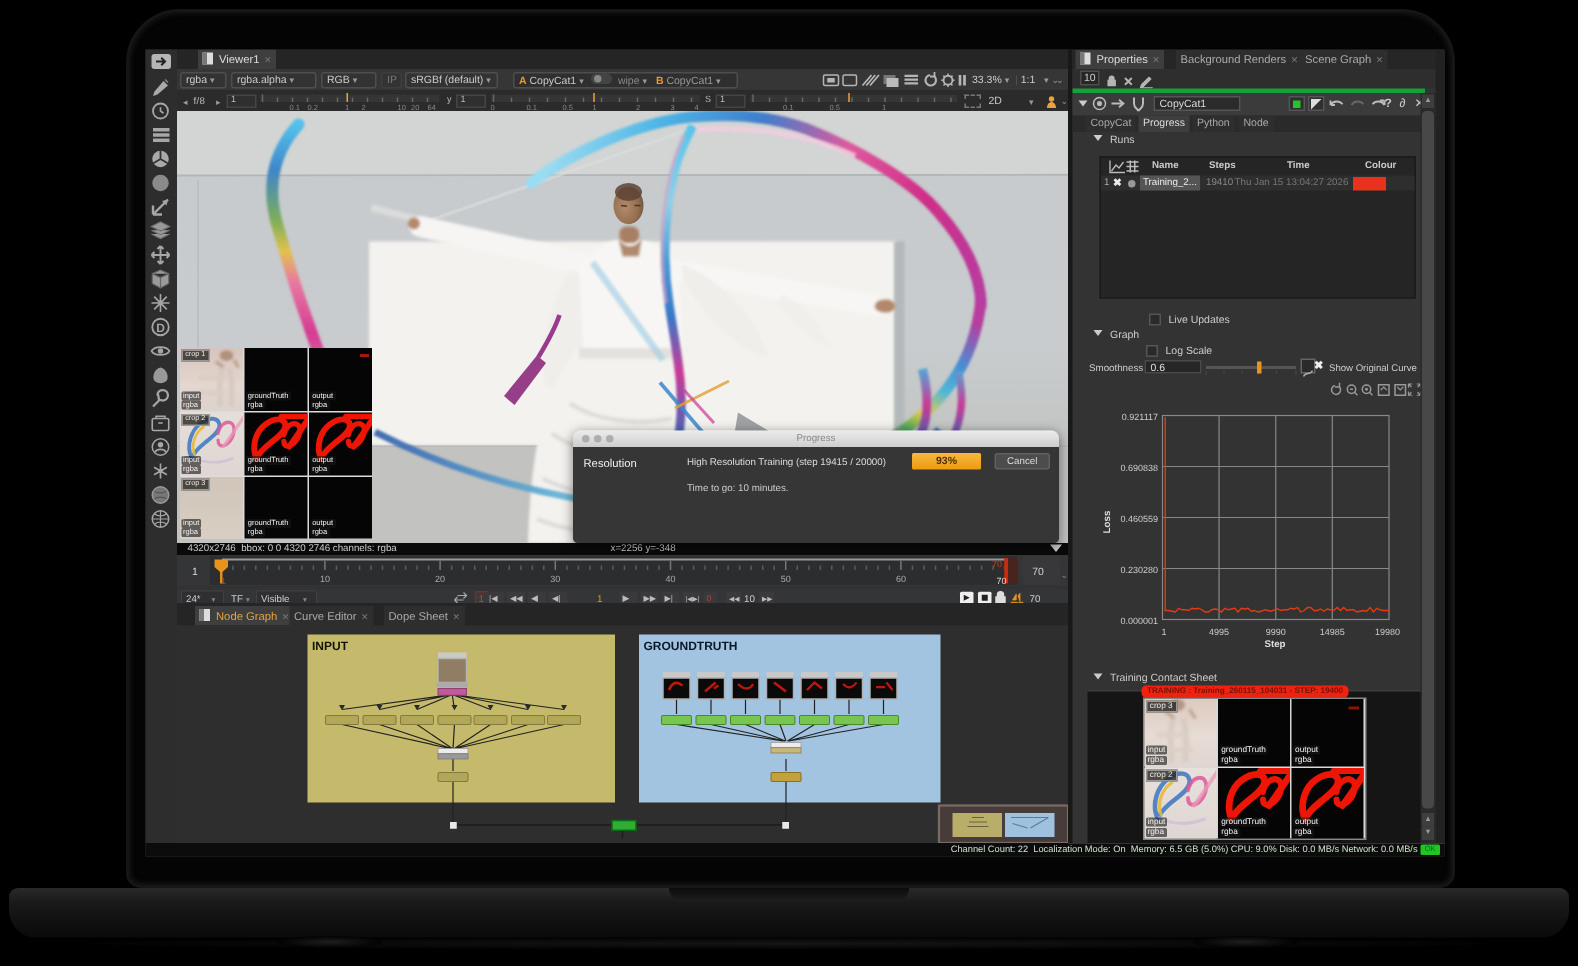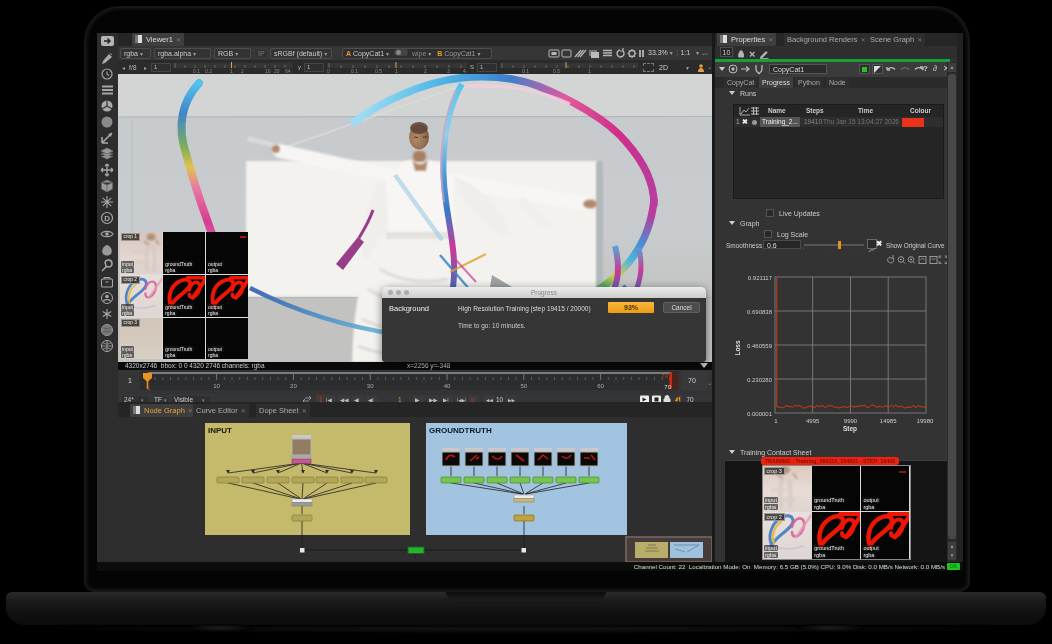--- a/index.html
+++ b/index.html
@@ -468,21 +468,21 @@
   </div>
 
   <div class="r" id="dlg" style="left:285px;top:254px;width:324px;height:75px;border-radius:5px 5px 3px 3px;box-shadow:0 2px 8px rgba(0,0,0,0.5)">
     <div class="abs" style="left:0;top:0;width:324px;height:11px;background:linear-gradient(#ececec,#cdcdcd);border-radius:5px 5px 0 0">
       <span class="abs" style="left:6px;top:3px;width:5px;height:5px;border-radius:50%;background:#adadad"></span>
       <span class="abs" style="left:14px;top:3px;width:5px;height:5px;border-radius:50%;background:#adadad"></span>
       <span class="abs" style="left:22px;top:3px;width:5px;height:5px;border-radius:50%;background:#adadad"></span>
       <span class="abs" style="left:0;width:324px;text-align:center;font-size:6.5px;color:#888;line-height:11px">Progress</span>
     </div>
     <div class="abs" style="left:0;top:11px;width:324px;height:64px;background:#363636;border-radius:0 0 3px 3px">
-      <span class="abs" style="left:7px;top:6px;font-size:7.5px;color:#f0f0f0">Background</span>
+      <span class="abs" style="left:7px;top:6px;font-size:7.5px;color:#f0f0f0">Resolution</span>
       <span class="abs" style="left:76px;top:7px;font-size:6.5px;color:#ddd">High Resolution Training (step 19415 / 20000)</span>
       <span class="abs" style="left:226px;top:4px;width:46px;height:11px;background:linear-gradient(#f6b93f,#ee9a10);border-radius:1px;text-align:center;font-size:7px;font-weight:bold;color:#4a3000;line-height:11px">93%</span>
       <span class="abs" style="left:281px;top:4px;width:37px;height:11px;background:#4c4c4c;border:1px solid #606060;border-radius:2px;text-align:center;font-size:6.5px;color:#ddd;line-height:10px">Cancel</span>
       <span class="abs" style="left:76px;top:24px;font-size:6.5px;color:#ccc">Time to go: 10 minutes.</span>
     </div>
   </div>
   <div class="r" id="tl1">
     <svg width="594" height="21">
       <rect width="594" height="21" fill="#333537"></rect>
       <rect x="22" y="1" width="538" height="19" fill="#2b2d2f"></rect>

